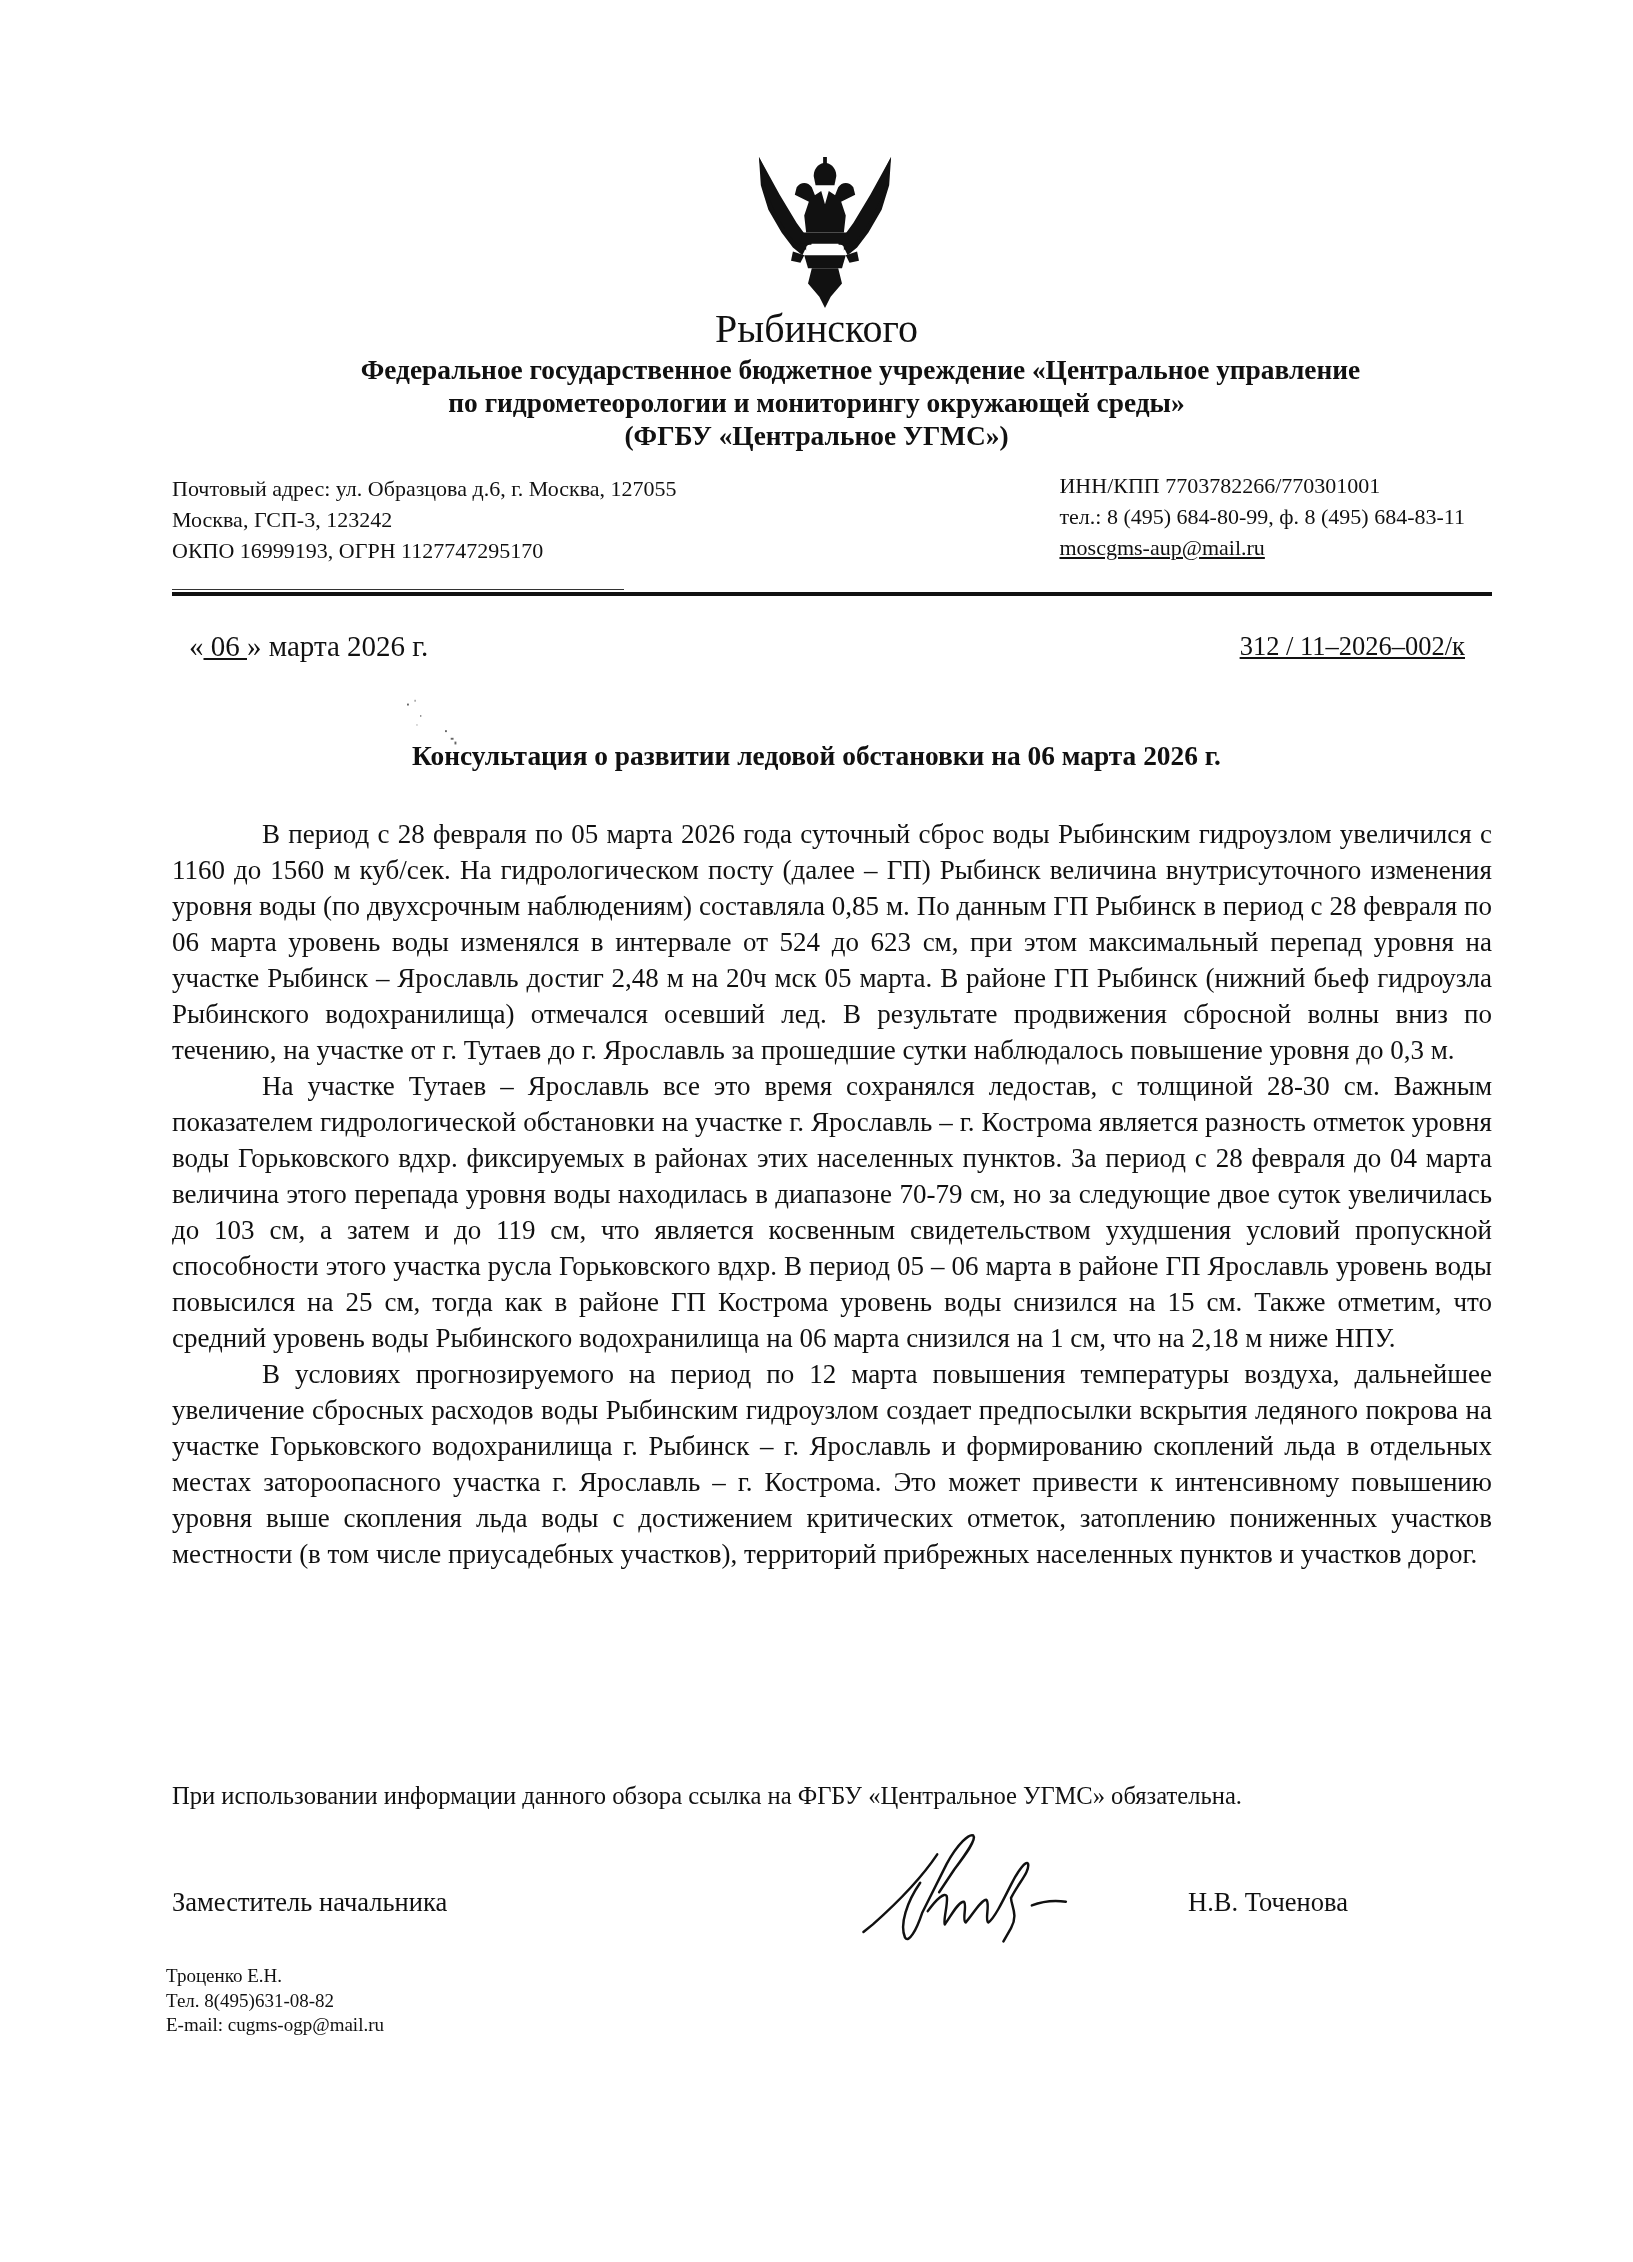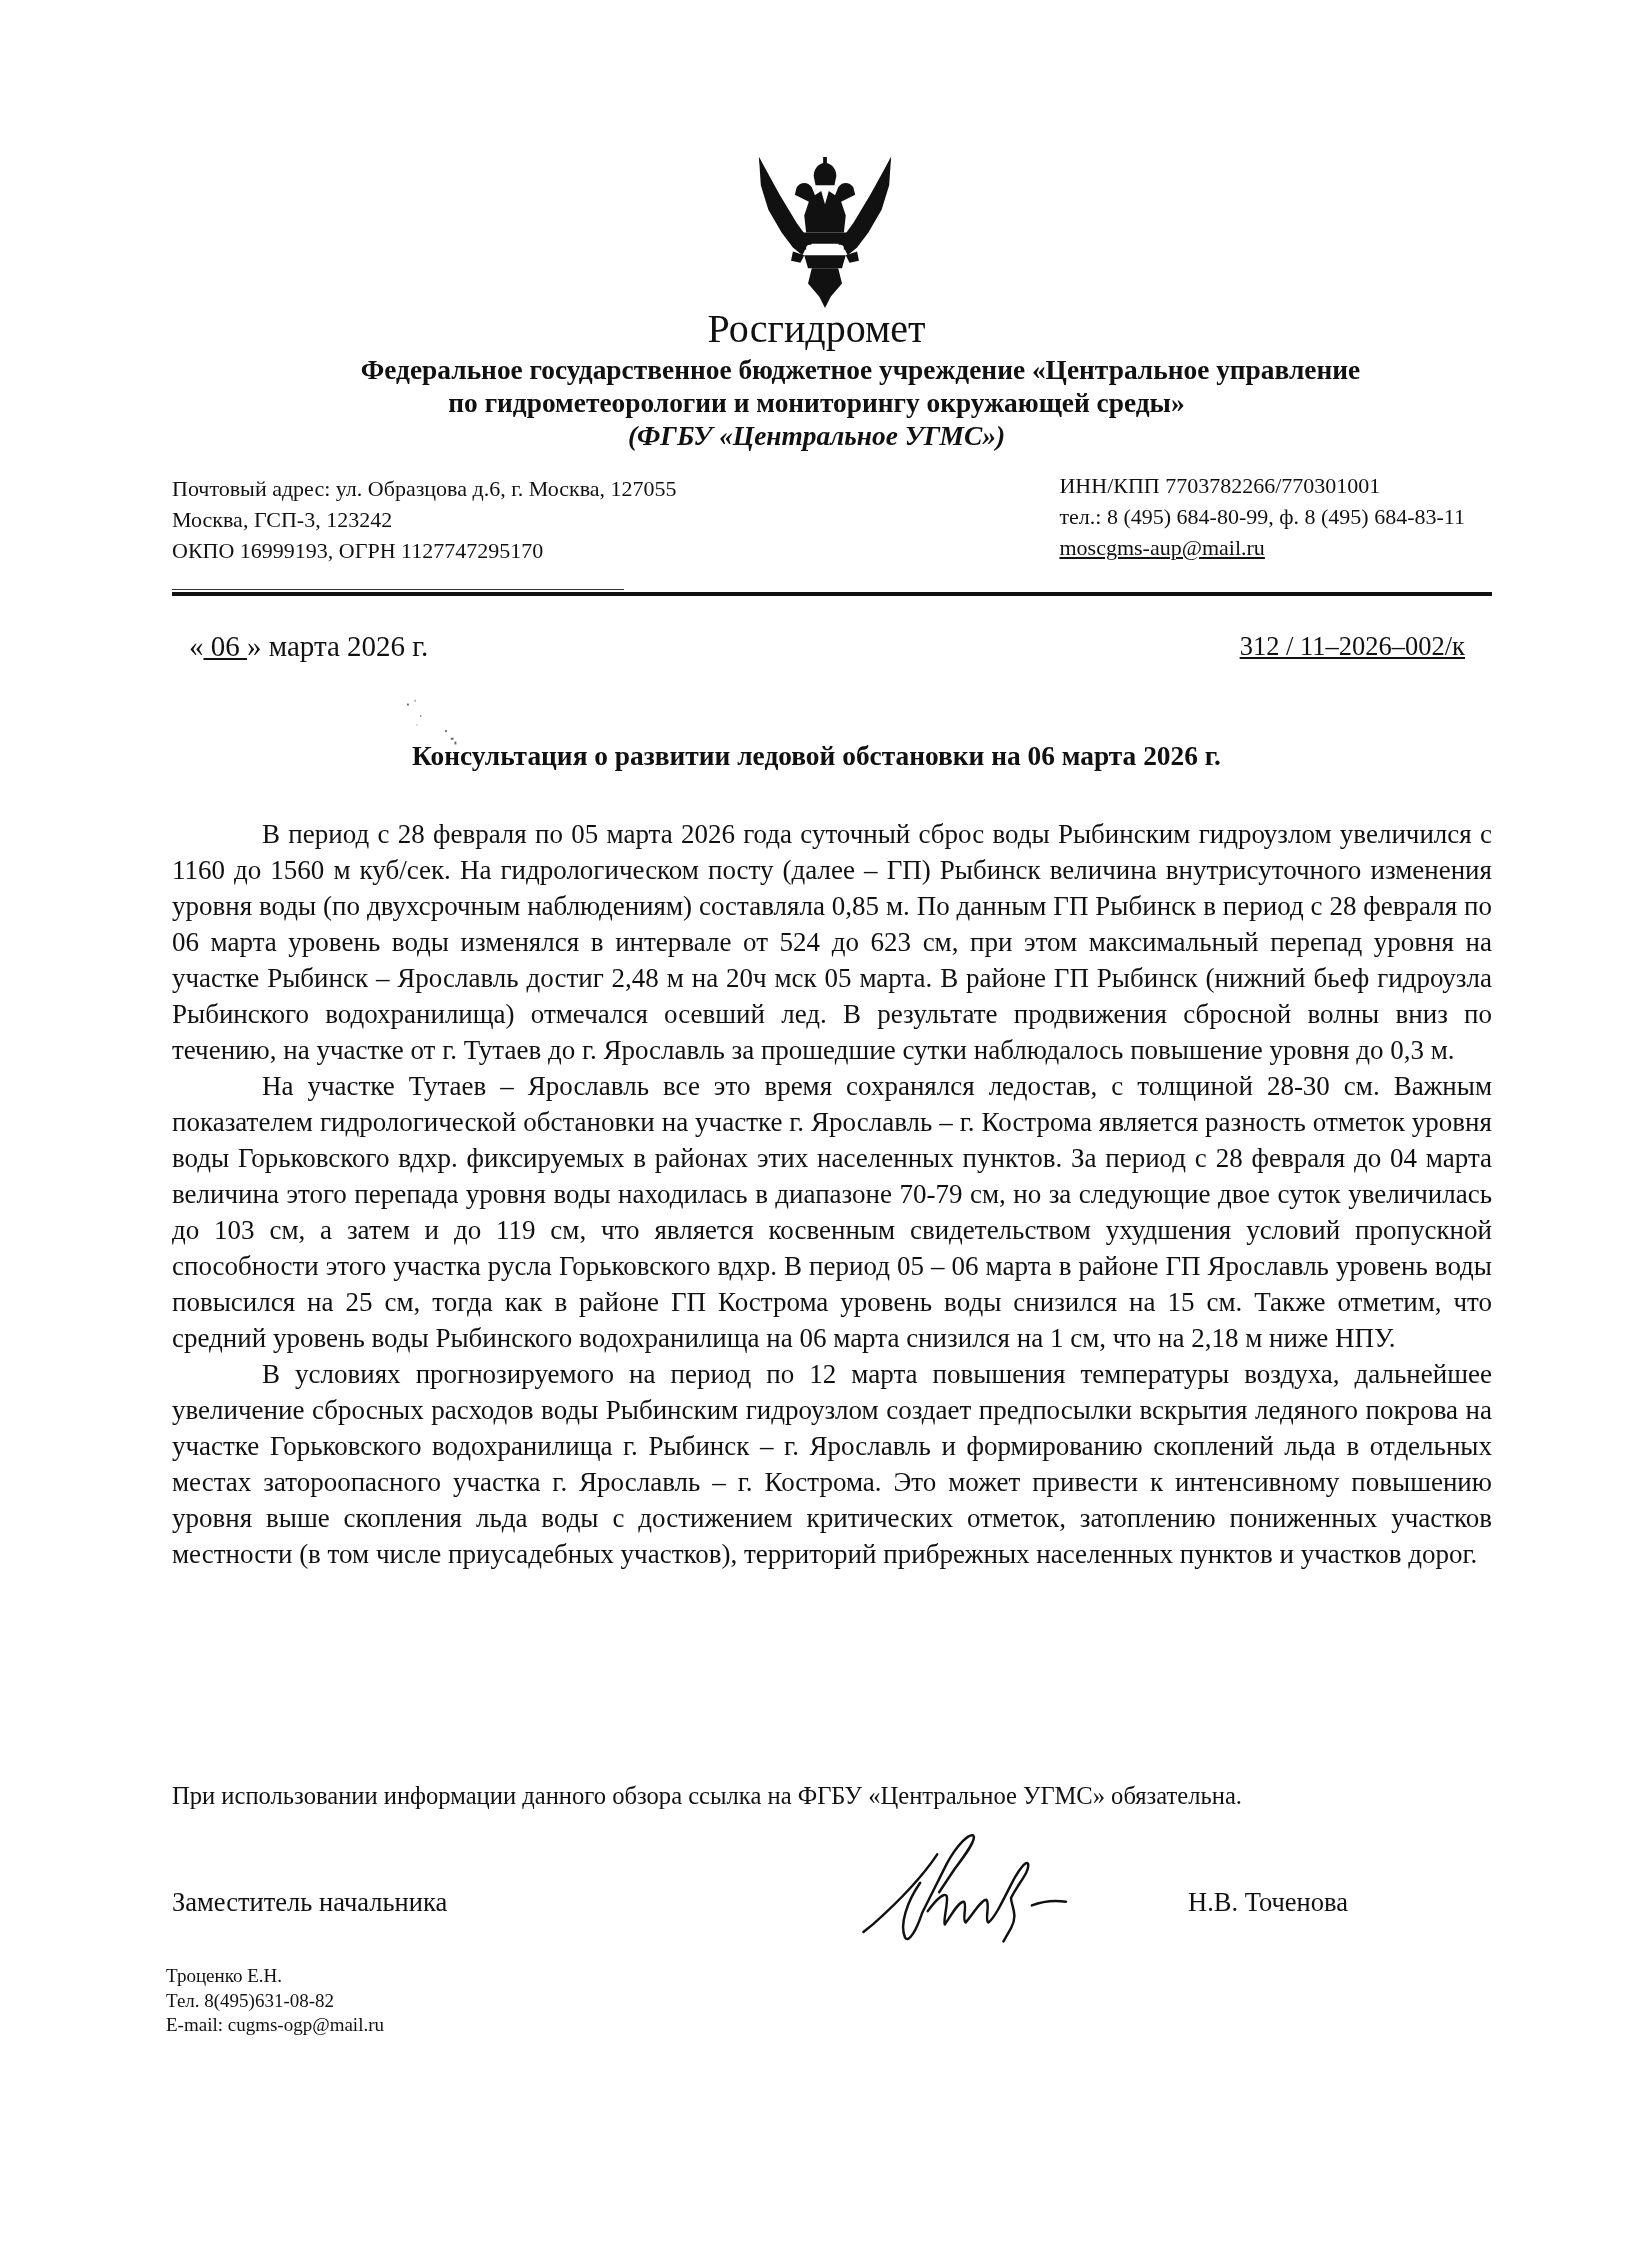--- a/index.html
+++ b/index.html
@@ -4,21 +4,21 @@
 <style>
   html, body { margin: 0; padding: 0; background: #ffffff; }
   body { width: 1633px; height: 2263px; position: relative; overflow: hidden;
          font-family: "Liberation Serif", "DejaVu Serif", serif; color: #111; }
   .abs { position: absolute; }
   #emblem { left: 755px; top: 157px; width: 140px; height: 151px; }
   #agency { left: 0; width: 1633px; top: 305px; text-align: center; font-size: 40px; line-height: 47px; }
   .org { left: 0; width: 1633px; text-align: center; font-weight: bold; font-size: 27.4px; line-height: 33px; }
   #org1 { top: 354px; padding-left: 44px; }
   #org2 { top: 387px; }
-  #org3 { top: 420px; font-style: italic; }
+  #org3 { top: 420px; }
   .addr { font-size: 22px; line-height: 31px; white-space: nowrap; }
   #addr-left { left: 172px; top: 473px; }
   #addr-right { right: 168px; top: 470px; text-align: left; margin-left: 7px; }
   .underline { text-decoration: underline; }
   #okpo-rule { left: 172px; top: 589px; width: 452px; height: 0.9px; background: #333; }
   #divider { left: 172px; top: 592px; width: 1320px; height: 3.8px; background: #111; }
   #date-line { left: 189px; top: 629px; font-size: 29px; line-height: 34px; }
   #doc-number { right: 168px; top: 629px; font-size: 26.5px; line-height: 34px; text-decoration: underline; }
   #scan-specks { left: 407px; top: 696px; width: 114px; height: 57px; }
   #doc-title { left: 0; width: 1633px; top: 738px; text-align: center; font-size: 27.4px; font-weight: bold; line-height: 36px; }
@@ -54,21 +54,21 @@
     <path d="M52 104 L96 104 L92 118 L56 118 Z"></path>
 
     <path d="M60 118 L88 118 L92 134 L80 148 L74 160 L68 148 L56 134 Z"></path>
 
     <path d="M40 100 L52 104 L48 112 L38 110 Z"></path>
     <path d="M108 100 L96 104 L100 112 L110 110 Z"></path>
   </g>
   <rect x="54" y="93" width="40" height="9" rx="4" fill="#fff"></rect>
 </svg>
 
-<div id="agency" class="abs">Росгидромет</div>
+<div id="agency" class="abs">Рыбинского</div>
 <div id="org1" class="abs org">Федеральное государственное бюджетное учреждение «Центральное управление</div>
 <div id="org2" class="abs org">по гидрометеорологии и мониторингу окружающей среды»</div>
 <div id="org3" class="abs org">(ФГБУ «Центральное УГМС»)</div>
 
 <div id="addr-left" class="abs addr">
   <div>Почтовый адрес: ул. Образцова д.6, г. Москва, 127055</div>
   <div>Москва, ГСП-3, 123242</div>
   <div>ОКПО 16999193, ОГРН  1127747295170</div>
 </div>
 <div id="addr-right" class="abs addr">

